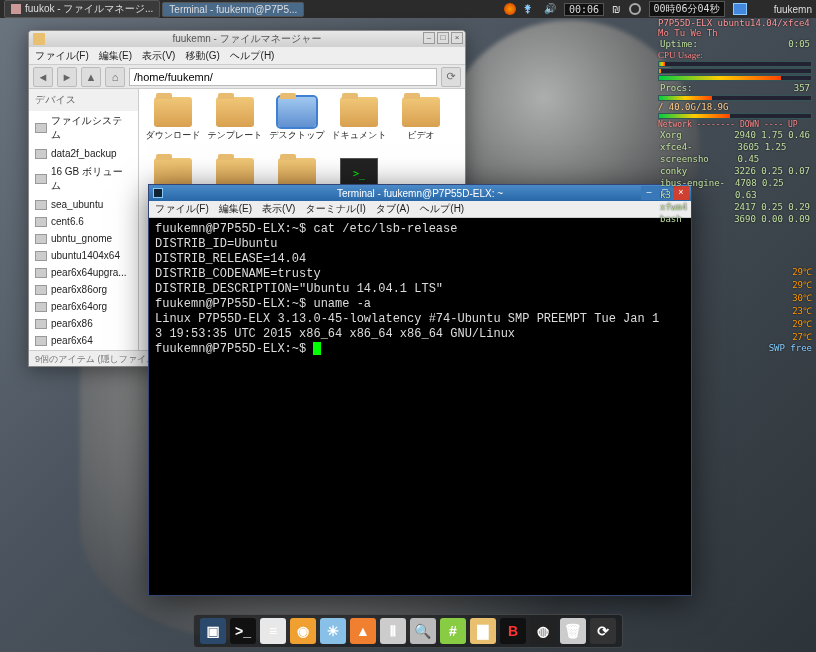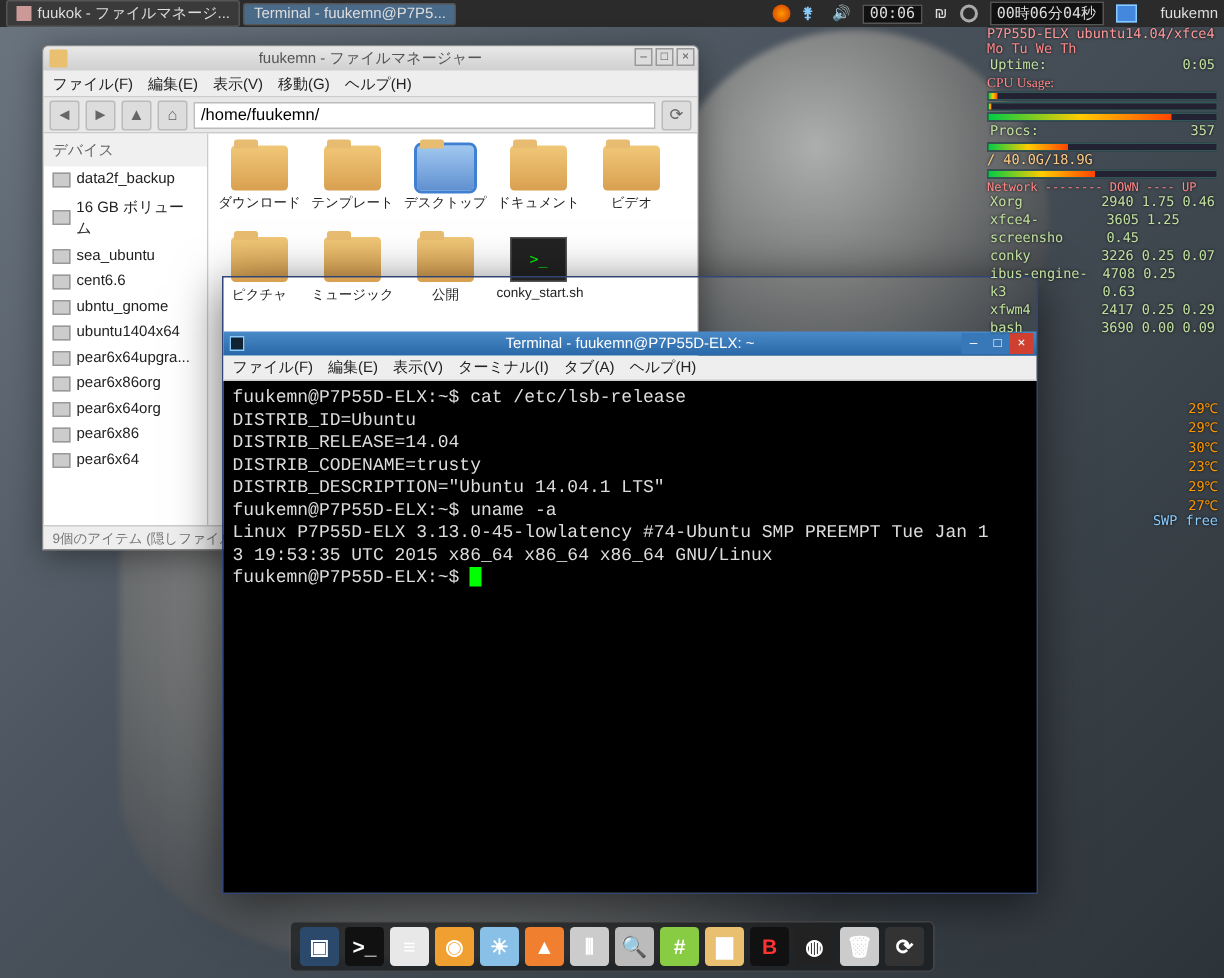--- a/index.html
+++ b/index.html
@@ -63,21 +63,21 @@
   .fm-icon .folder::before { content:''; position:absolute; top:-4px; left:2px; width:16px;height:6px;background:#e8bc70;border-radius:2px 2px 0 0;}
   .fm-icon .folder.sel { outline:2px solid #4080d0; background:linear-gradient(#a0c8f0,#6090d0);}
   .fm-icon .termfile { width:38px;height:30px;margin:0 auto 2px;background:#222;border:1px solid #555;display:flex;align-items:center;justify-content:center;color:#0f0;font-family:monospace;font-size:10px;}
   .fm-status { height:16px; background:#eee; border-top:1px solid #ccc; font-size:9px; color:#777; padding:2px 6px;}
   
   .term {
     position: absolute; top: 184px; left: 148px; width: 544px; height: 412px;
     border: 1px solid #347; box-shadow: 0 6px 30px rgba(0,0,0,0.6);
     display:flex; flex-direction:column;
   }
-  .term-title { height:16px; background:linear-gradient(#4a8ac8,#2868a8); color:#fff; font-size:10px; display:flex; align-items:center; justify-content:center; position:relative;margin-top:36px;}
+  .term-title { height:16px; background:linear-gradient(#4a8ac8,#2868a8); color:#fff; font-size:10px; display:flex; align-items:center; justify-content:center; position:relative;}
   .term-title .left-icon { position:absolute; left:4px; width:10px;height:10px;background:#123;border:1px solid #8cf;}
   .term-title .wbtn { position:absolute; right:2px; display:flex; gap:0;}
   .term-title .wbtn span { width:16px; height:14px; display:inline-block; text-align:center; line-height:12px; cursor:pointer; font-size:9px;}
   .term-title .wbtn .min{background:#3878b8;} .term-title .wbtn .max{background:#3878b8;} .term-title .wbtn .close{background:#d04030;color:#fff;}
   .term-menu { height:17px; background:#eee; display:flex; align-items:center; gap:10px; padding:0 6px; font-size:10px; border-bottom:1px solid #ccc;}
   .term-menu span{cursor:pointer;}
   .term-body { flex:1; background:#000; color:#ddd; font-family:"Courier New",monospace; font-size:12px; padding:4px 6px; white-space:pre; overflow:hidden; line-height:15px;}
   .term-body .cursor { display:inline-block; width:8px; height:13px; background:#0f0; vertical-align:middle;}
   
   .conky {
@@ -117,21 +117,21 @@
   <div class="panel-spacer"></div>
   <div class="tray">
     <span class="tray-icon fire"></span>
     <span class="tray-icon bt">⚵</span>
     <span class="tray-icon vol">🔊</span>
     <span class="clockbox">00:06</span>
     <span>₪</span>
     <span class="gear"></span>
     <span class="clockbox">00時06分04秒</span>
     <span style="width:14px;height:12px;background:#48d;border:1px solid #8cf;display:inline-block;"></span>
-    <span style="margin-left:8px;">fuukemn</span>
+    <span style="margin-left:19px;">fuukemn</span>
   </div>
 </div>
 
 <div class="fm">
   <div class="fm-title">
     <span class="left-icon"></span>
     <span>fuukemn - ファイルマネージャー</span>
     <div class="wbtn">
       <span>–</span>
       <span>□</span>
@@ -150,20 +150,24 @@
     <div class="nav-btn">►</div>
     <div class="nav-btn">▲</div>
     <div class="nav-btn">⌂</div>
     <input value="/home/fuukemn/" style="">
     <div class="nav-btn">⟳</div>
   </div>
   <div class="fm-body">
     <div class="fm-side">
       <div class="hdr">デバイス</div>
       <div id="fm-side-list">
+          <div class="item">
+            <span class="disk"></span>
+            <span>ファイルシステム</span>
+          </div>
           <div class="item">
             <span class="disk"></span>
             <span>data2f_backup</span>
           </div>
           <div class="item">
             <span class="disk"></span>
             <span>16 GB ボリューム</span>
           </div>
           <div class="item">
             <span class="disk"></span>

